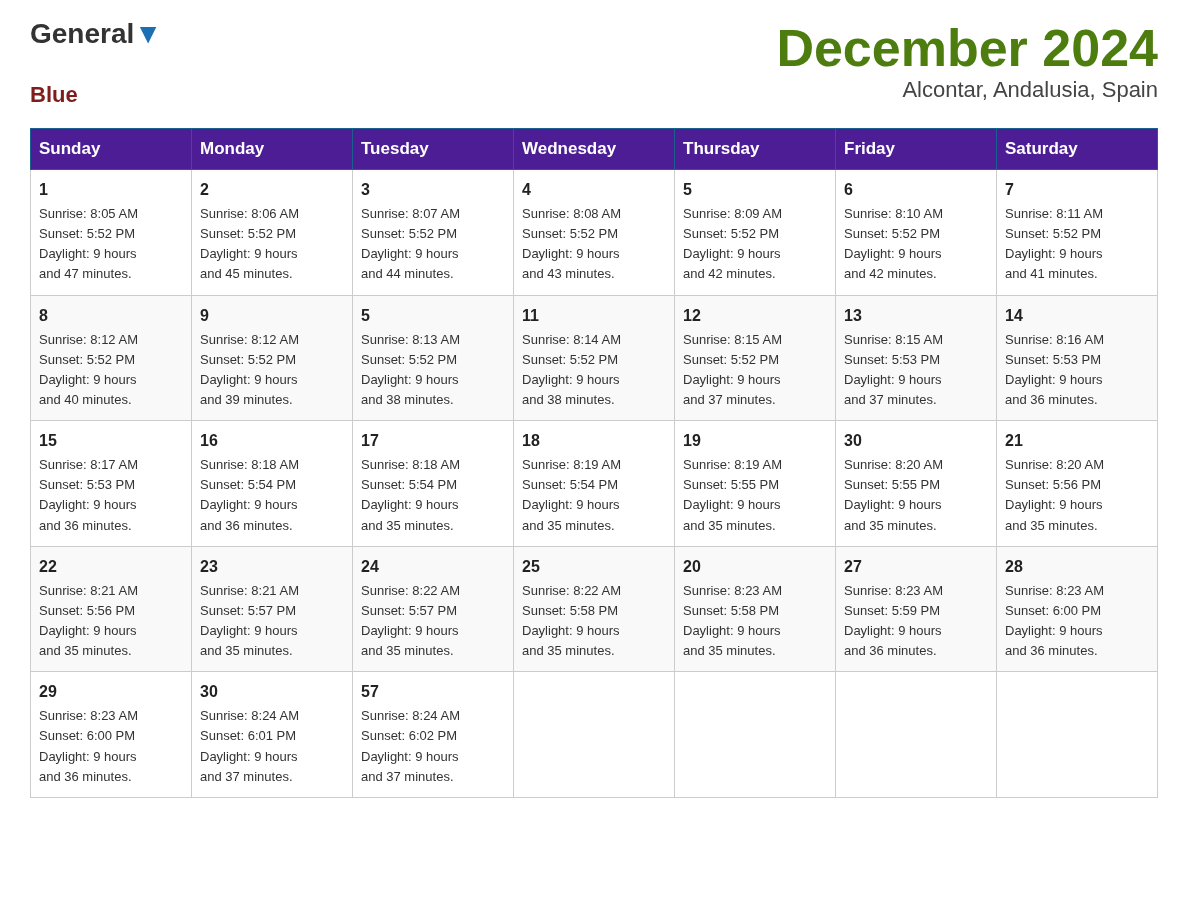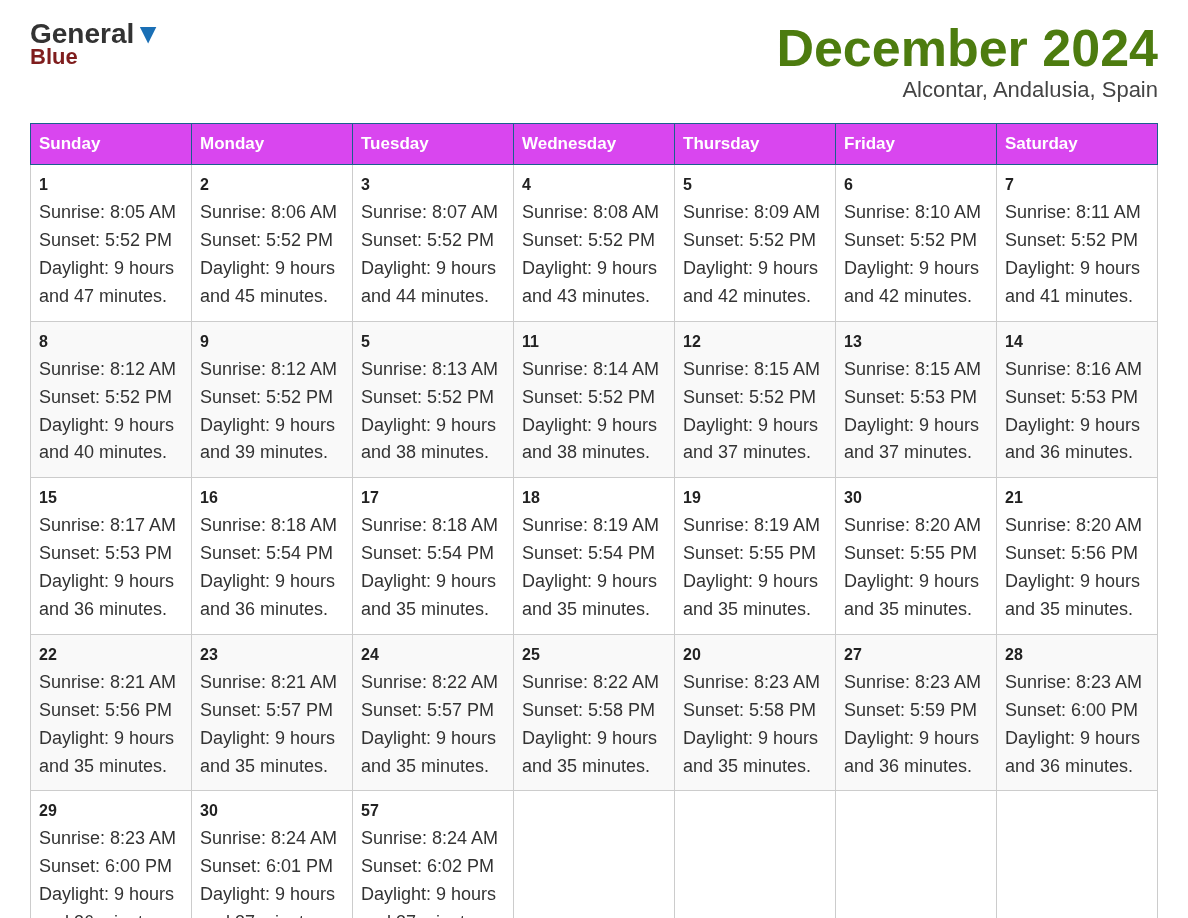--- a/index.html
+++ b/index.html
@@ -13,20 +13,21 @@
     .header {
       display: flex;
       justify-content: space-between;
       align-items: flex-start;
       margin-bottom: 20px;
     }
     .logo {
       display: flex;
       flex-direction: column;
       align-items: flex-start;
+      gap: 38px;
     }
     .logo-general {
       font-size: 28px;
       font-weight: bold;
       color: #333;
       line-height: 1;
     }
     .logo-general span {
       color: #1a6fb5;
     }
@@ -48,21 +49,21 @@
     .calendar-subtitle {
       font-size: 22px;
       color: #444;
     }
     table {
       width: 100%;
       border-collapse: collapse;
       table-layout: fixed;
     }
     thead tr th {
-      background-color: #d946ef;
+      background-color: #4c1d95;
       color: #fff;
       font-size: 17px;
       font-weight: bold;
       padding: 10px 8px;
       text-align: left;
       border: 1px solid #1a5f8e;
     }
     tbody tr td {
       vertical-align: top;
       padding: 8px 8px 10px 8px;
@@ -74,21 +75,21 @@
       height: 110px;
     }
     .day-number {
       font-size: 16px;
       font-weight: bold;
       color: #222;
       display: block;
       margin-bottom: 2px;
     }
     .day-info {
-      font-size: 18px;
+      font-size: 13px;
       color: #333;
       line-height: 1.55;
     }
     tbody tr:nth-child(even) td {
       background-color: #f9f9f9;
     }
     tbody tr td.empty {
       background: #fff;
     }
   </style>

